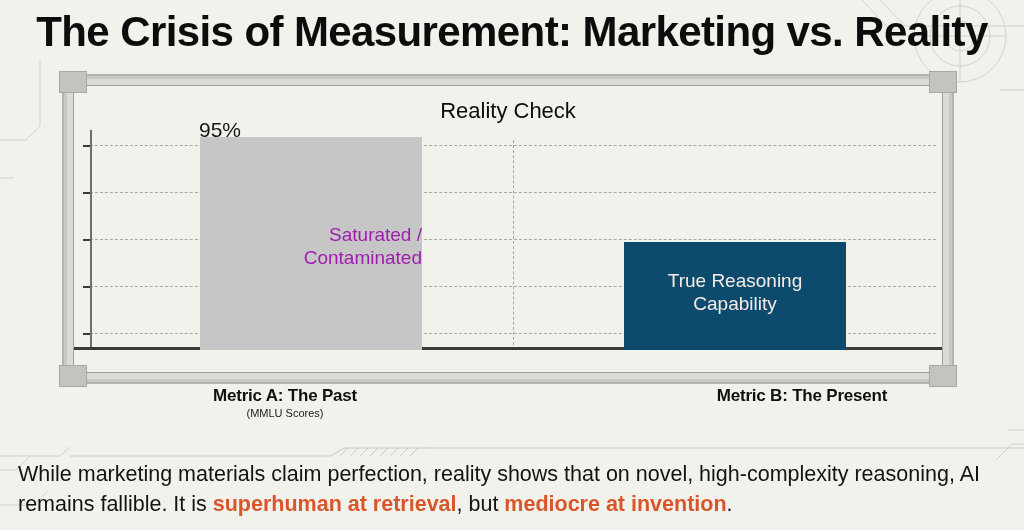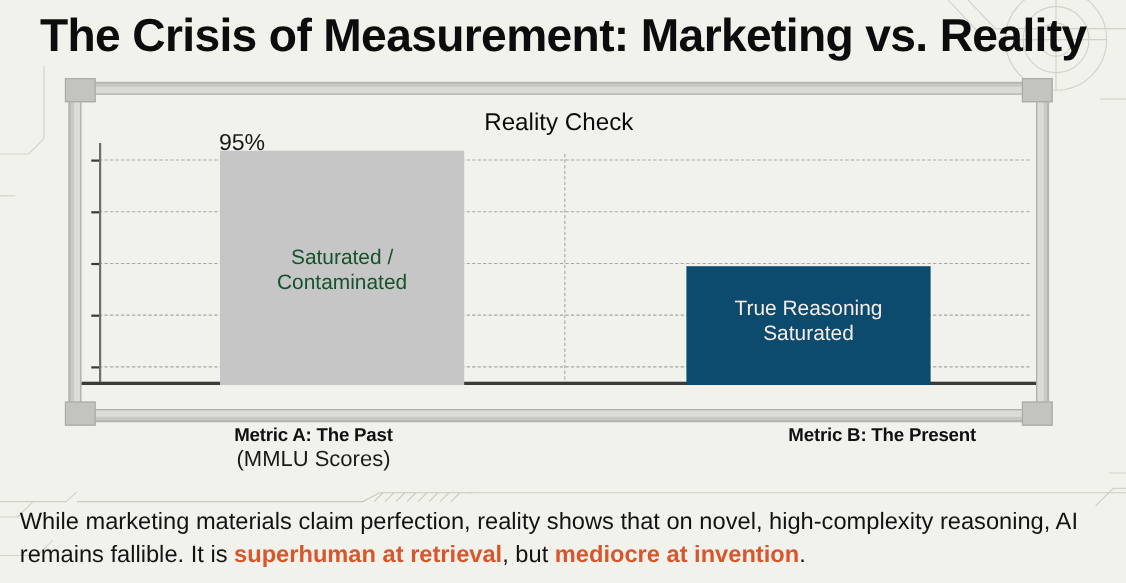--- a/index.html
+++ b/index.html
@@ -160,21 +160,21 @@
     font-size: 21px;
     color: #171717;
   }
   .bar-inner-label {
     position: absolute;
     width: 100%;
     text-align: center;
     font-size: 19px;
     line-height: 1.22;
   }
-  .bar-inner-label.dark  { color: #14532d; }
+  .bar-inner-label.dark  { color: #a21caf; text-align: right; }
   .bar-inner-label.light { color: #f6ece5; }
 
   
   .cat-labels {
     position: absolute;
     left: 62px;
     top: 386px;
     width: 892px;
     height: 44px;
     z-index: 4;
@@ -184,21 +184,21 @@
     width: 320px;
     text-align: center;
   }
   .cat .cat-main {
     font-size: 17px;
     font-weight: bold;
     color: #101010;
     letter-spacing: -0.2px;
   }
   .cat .cat-sub {
-    font-size: 20px;
+    font-size: 11px;
     color: #1a1a1a;
     margin-top: 1px;
   }
 
   
   .divider-wrap {
     position: absolute;
     left: 0;
     top: 447px;
     width: 1024px;
@@ -283,21 +283,21 @@
       <div class="bar bar-gray" style="left:110px; width:222px; height:213px;">
         <div class="bar-inner-label dark" style="top:86px;">
           <span>Saturated /</span><br>
           <span>Contaminated</span>
         </div>
       </div>
 
       <div class="bar bar-orange" style="left:534px; width:222px; height:108px;">
         <div class="bar-inner-label light" style="top:27px;">
           <span>True Reasoning</span><br>
-          <span>Saturated</span>
+          <span>Capability</span>
         </div>
       </div>
 
     </div>
   </div>
 </div>
 
 <div class="cat-labels">
   <div class="cat" style="left:63px;text-align:center;">
     <div class="cat-main">Metric A: The Past</div>

